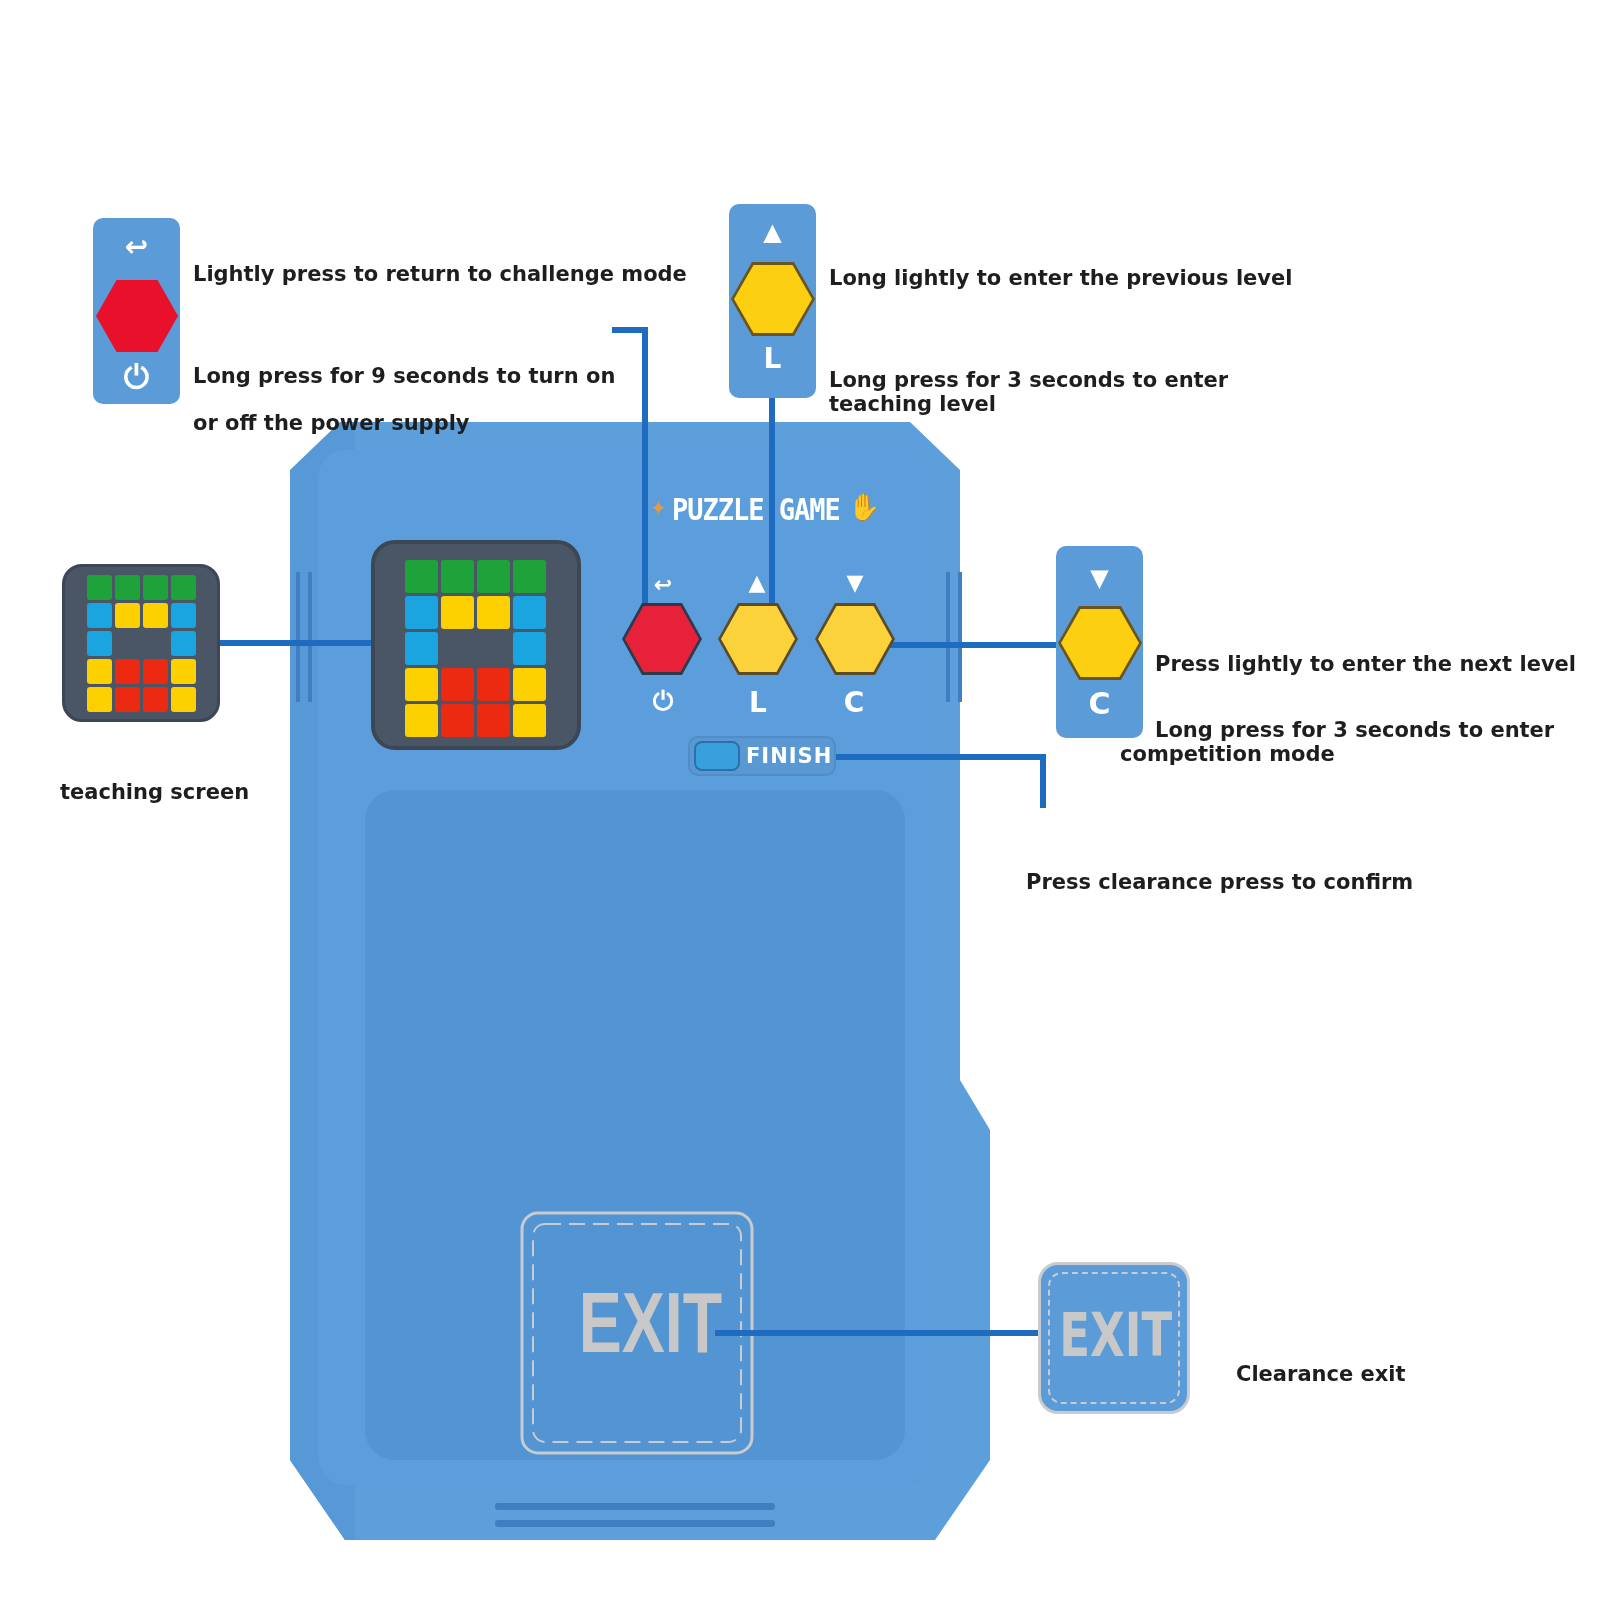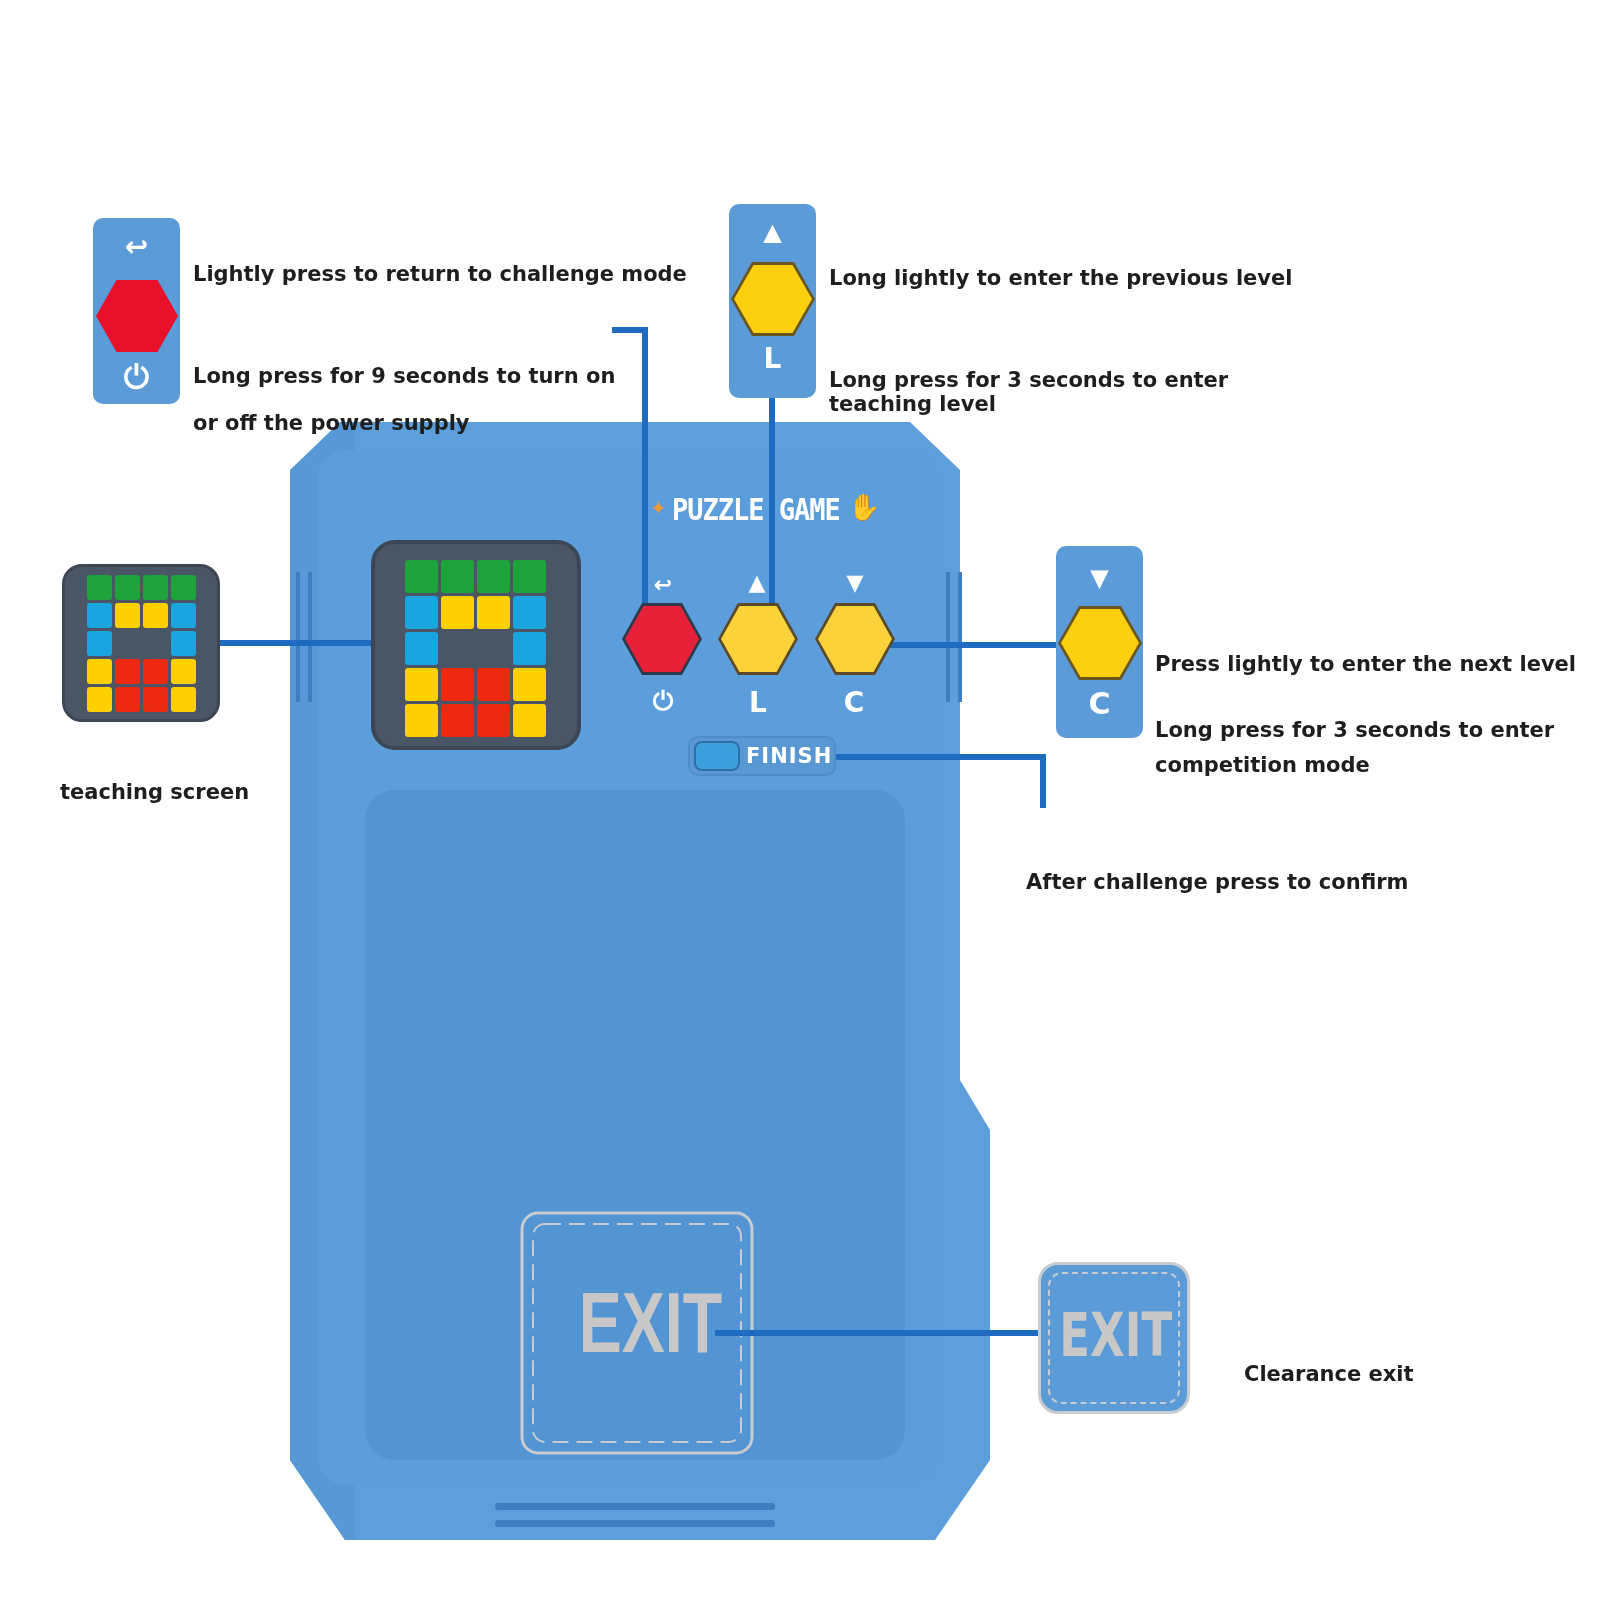--- a/index.html
+++ b/index.html
@@ -123,21 +123,21 @@
 
 <div class="callout-card" style="left:1056px;top:546px;width:87px;height:192px;">
   <div class="glyph" style="left:0;top:18px;width:87px;font-size:24px;">▼</div>
   <div class="hex" style="left:2px;top:60px;width:84px;height:74px;background:#6a5520;">
     <div class="hex" style="left:3px;top:3px;width:78px;height:68px;background:#fccf10;"></div>
   </div>
   <div class="glyph" style="left:0;top:140px;width:87px;font-size:30px;">C</div>
 </div>
 <div class="note" style="left:1155px;top:652px;">Press lightly to enter the next level</div>
 <div class="note" style="left:1155px;top:718px;">Long press for 3 seconds to enter</div>
-<div class="note" style="left:1155px;top:742px;margin-top:11px;">competition mode</div>
+<div class="note" style="left:1120px;top:742px;">competition mode</div>
 
 <div class="abs" style="left:62px;top:564px;width:158px;height:158px;background:#4a5566;border-radius:20px;border:3px solid #3c4655;box-sizing:border-box;">
   <div id="grid-callout" style="position:absolute;left:22px;top:8px;width:110px;height:140px;">
       <div class="cell" style="left: 0px; top: 0px; width: 25px; height: 25px; background: rgb(30, 162, 58);"></div>
       <div class="cell" style="left: 28px; top: 0px; width: 25px; height: 25px; background: rgb(30, 162, 58);"></div>
       <div class="cell" style="left: 56px; top: 0px; width: 25px; height: 25px; background: rgb(30, 162, 58);"></div>
       <div class="cell" style="left: 84px; top: 0px; width: 25px; height: 25px; background: rgb(30, 162, 58);"></div>
       <div class="cell" style="left: 0px; top: 28px; width: 25px; height: 25px; background: rgb(26, 164, 224);"></div>
       <div class="cell" style="left: 28px; top: 28px; width: 25px; height: 25px; background: rgb(253, 208, 0);"></div>
       <div class="cell" style="left: 56px; top: 28px; width: 25px; height: 25px; background: rgb(253, 208, 0);"></div>
@@ -149,19 +149,19 @@
       <div class="cell" style="left: 56px; top: 84px; width: 25px; height: 25px; background: rgb(236, 42, 18);"></div>
       <div class="cell" style="left: 84px; top: 84px; width: 25px; height: 25px; background: rgb(253, 208, 0);"></div>
       <div class="cell" style="left: 0px; top: 112px; width: 25px; height: 25px; background: rgb(253, 208, 0);"></div>
       <div class="cell" style="left: 28px; top: 112px; width: 25px; height: 25px; background: rgb(236, 42, 18);"></div>
       <div class="cell" style="left: 56px; top: 112px; width: 25px; height: 25px; background: rgb(236, 42, 18);"></div>
       <div class="cell" style="left: 84px; top: 112px; width: 25px; height: 25px; background: rgb(253, 208, 0);"></div>
     </div>
 </div>
 <div class="note" style="left:60px;top:780px;">teaching screen</div>
 
-<div class="note" style="left:1026px;top:870px;">After challenge press to confirm</div>
+<div class="note" style="left:1026px;top:870px;">Press clearance press to confirm</div>
 
 <div class="abs" style="left:1038px;top:1262px;width:152px;height:152px;background:#5b9bd8;border-radius:20px;border:3px solid #c8cbd0;box-sizing:border-box;">
   <div style="position:absolute;left:7px;top:7px;right:7px;bottom:7px;border:2px dashed #c8cbd0;border-radius:14px;"></div>
   <div style="position:absolute;left:0;top:30px;width:146px;text-align:center;color:#c8c8c8;font-weight:bold;font-size:60px;line-height:80px;transform:scaleX(0.75);">EXIT</div>
 </div>
-<div class="note" style="left:1236px;top:1362px;margin-left:8px;">Clearance exit</div>
+<div class="note" style="left:1236px;top:1362px;">Clearance exit</div>
 
 </body></html>

